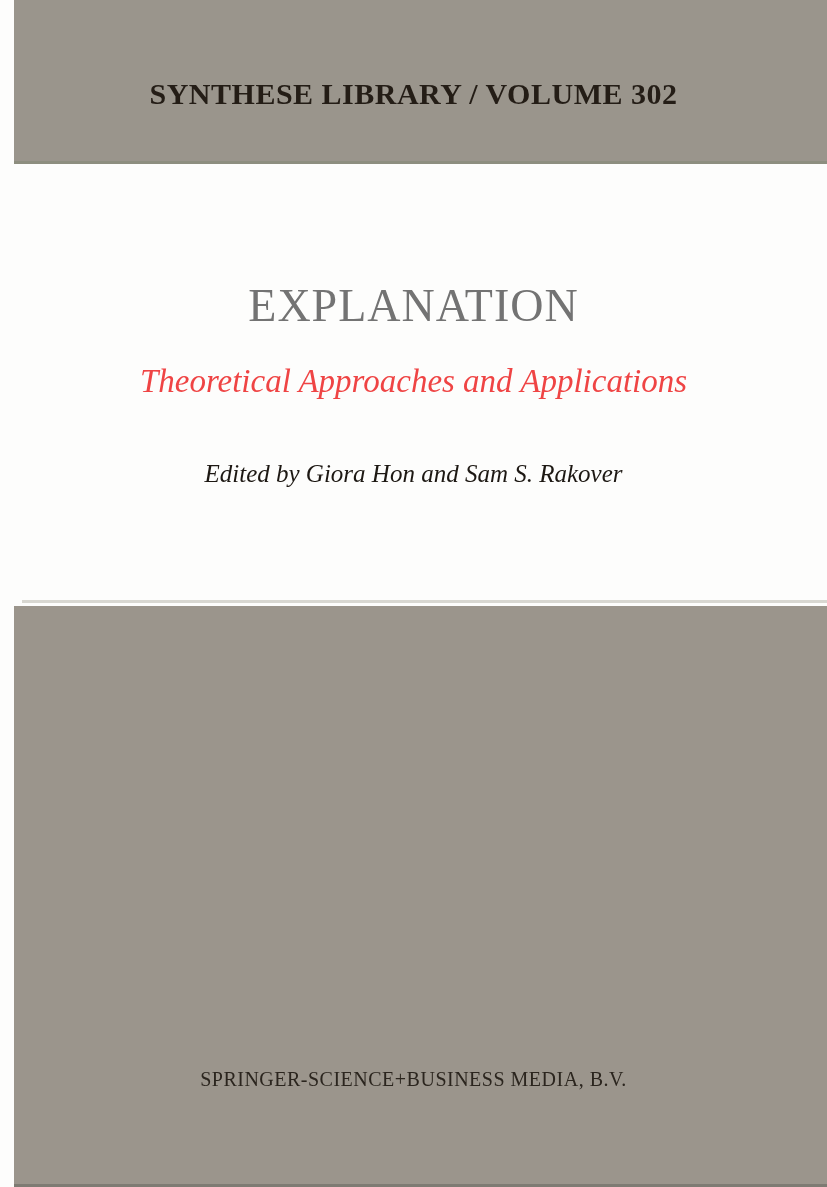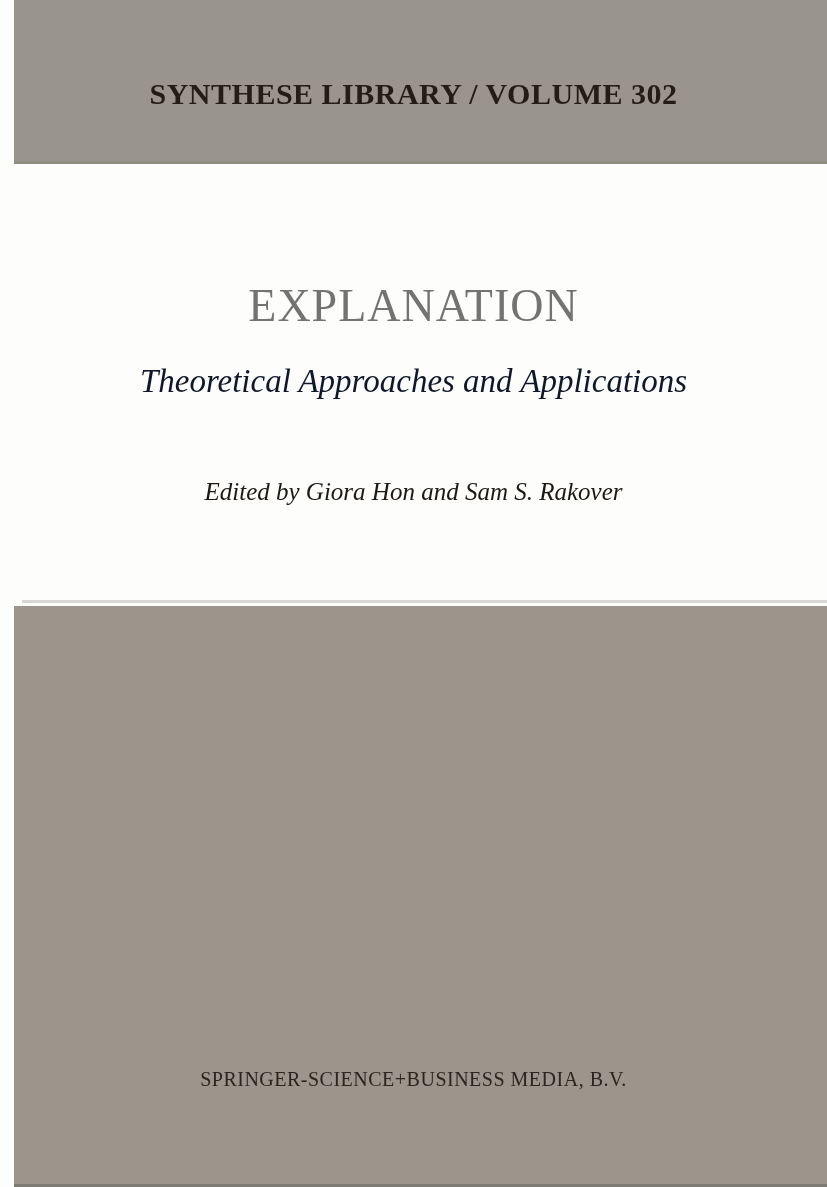--- a/index.html
+++ b/index.html
@@ -64,28 +64,27 @@
     margin: 0;
     font-size: 46px;
     font-weight: 400;
     letter-spacing: 1px;
     color: #737373;
   }
   .subtitle {
     top: 365px;
     font-size: 33px;
     font-style: italic;
-    color: #0f172a;
+    color: #ef4444;
   }
   .editors {
     top: 461px;
     font-size: 25px;
     font-style: italic;
     color: #1d1813;
-    margin-top: 18px;
   }
   .publisher {
     top: 1069px;
     font-size: 20px;
     letter-spacing: 0.5px;
     color: #2b251e;
   }
 </style>
 </head>
 <body>

